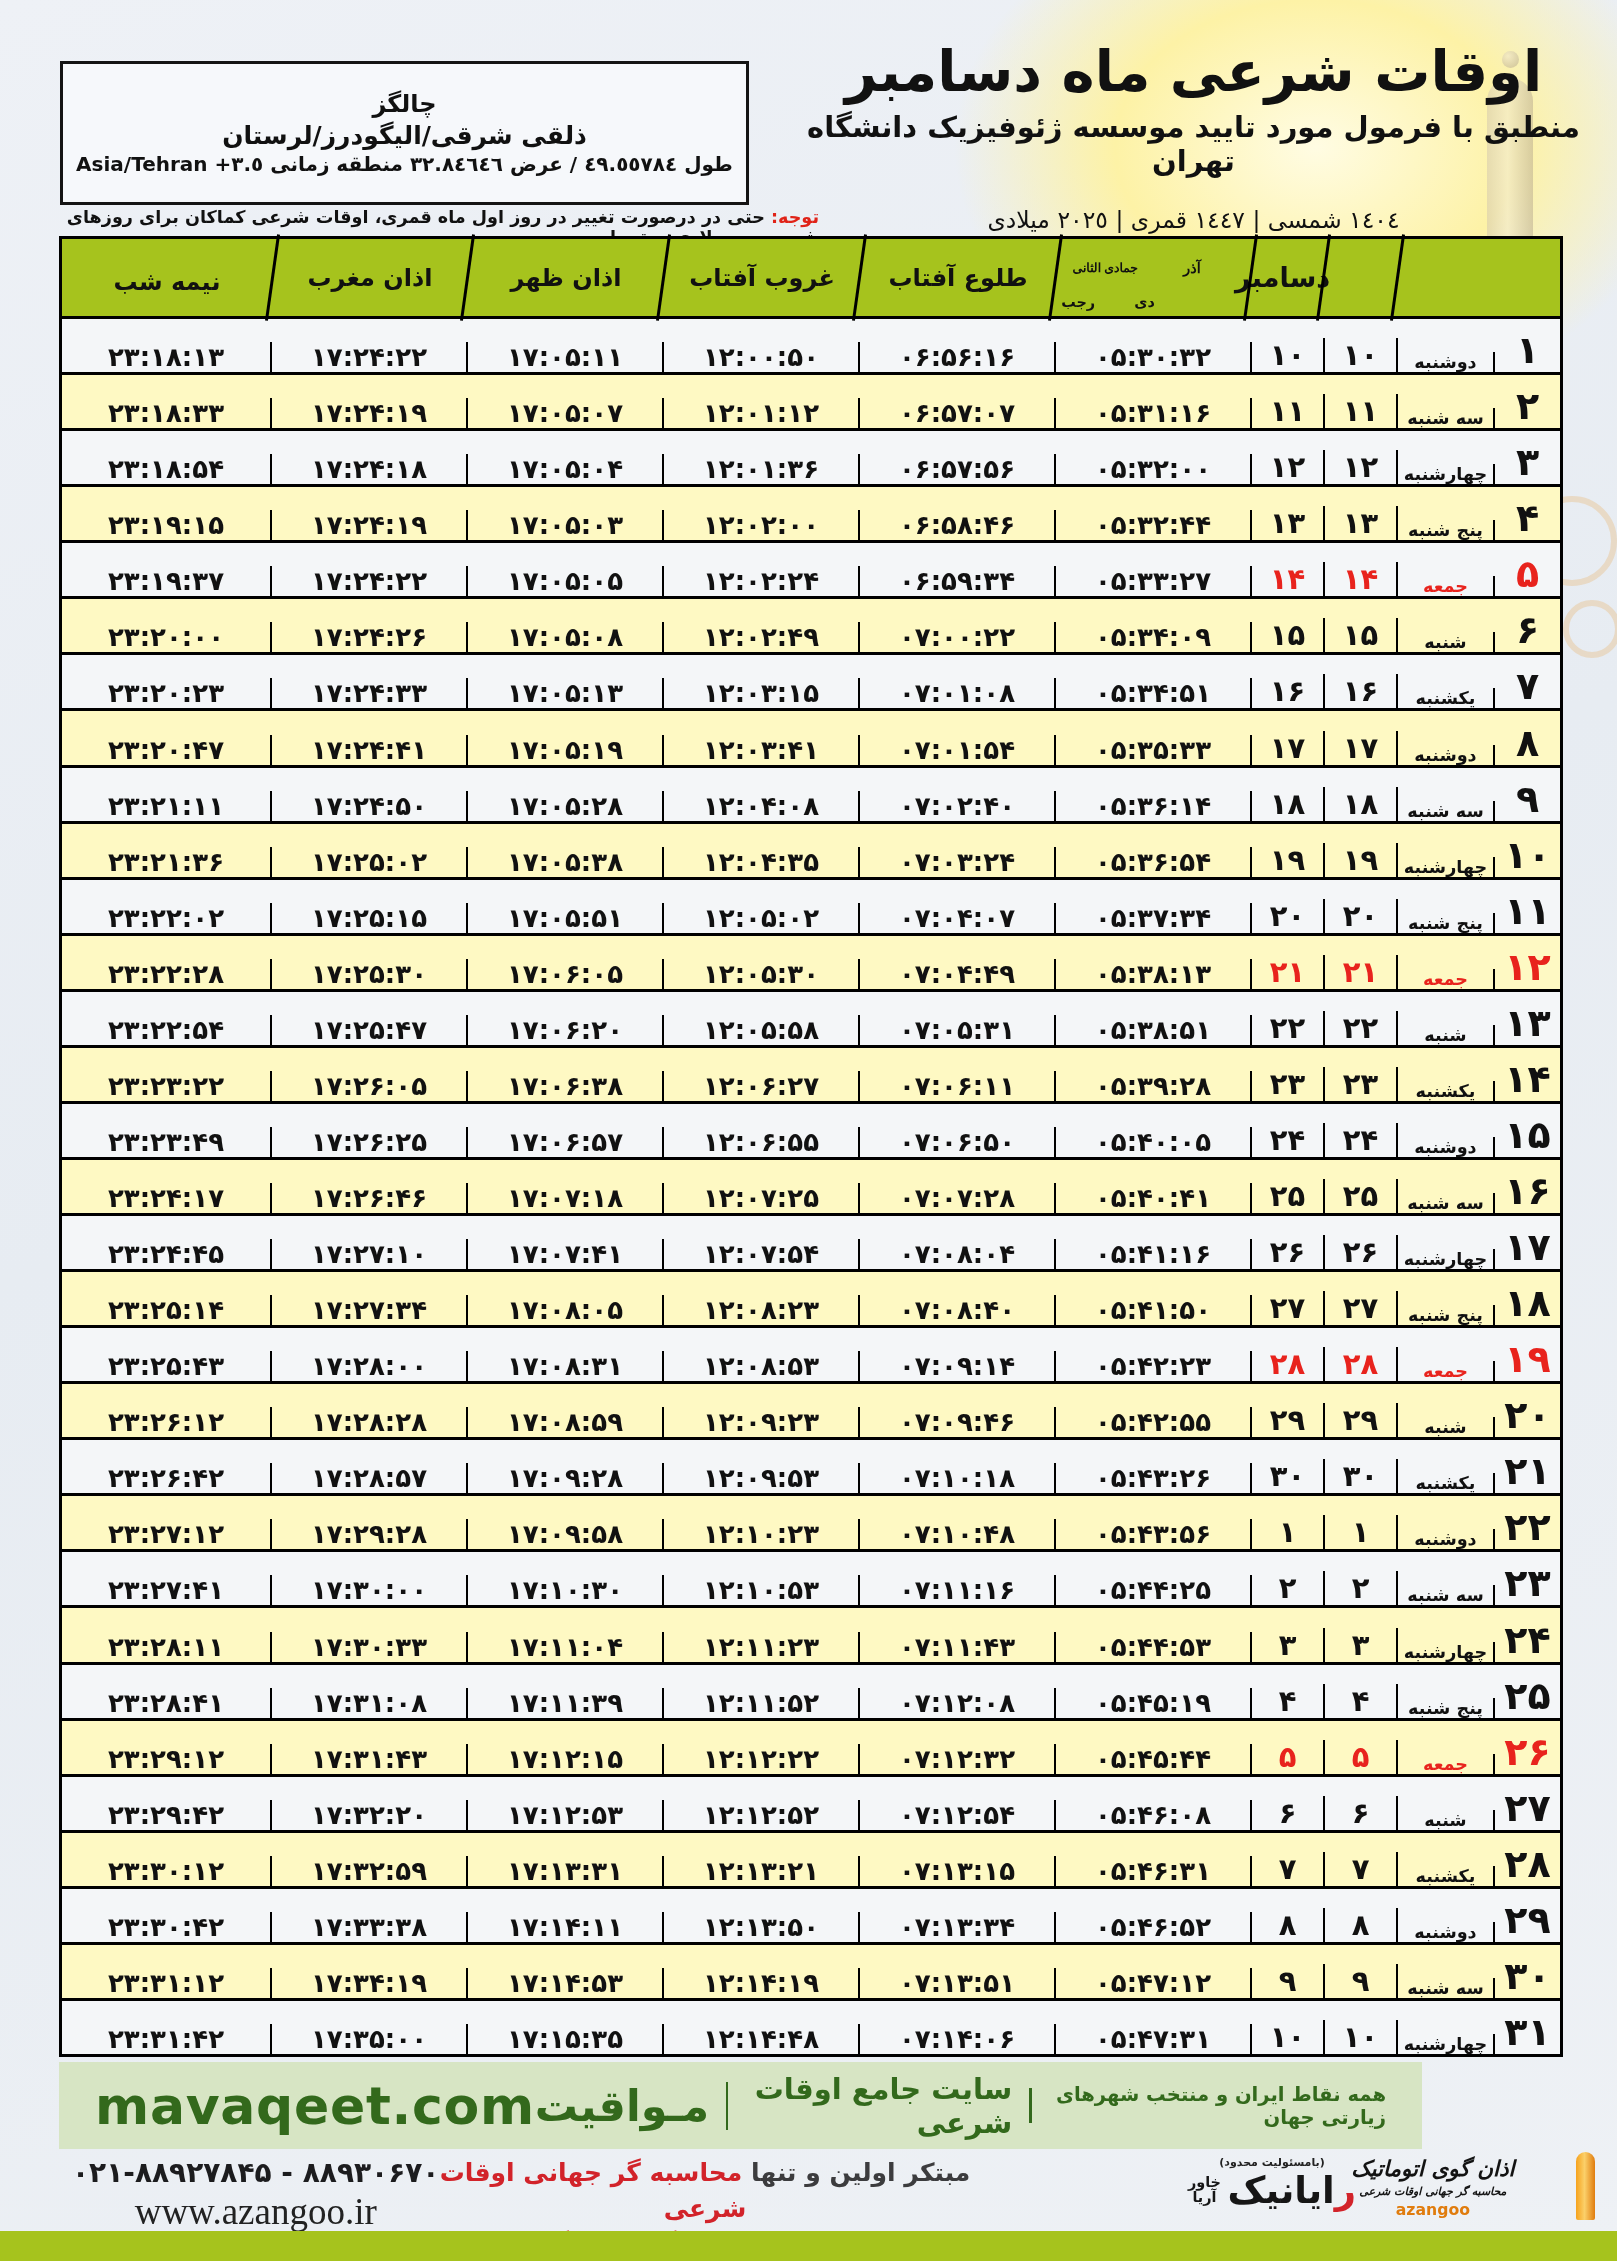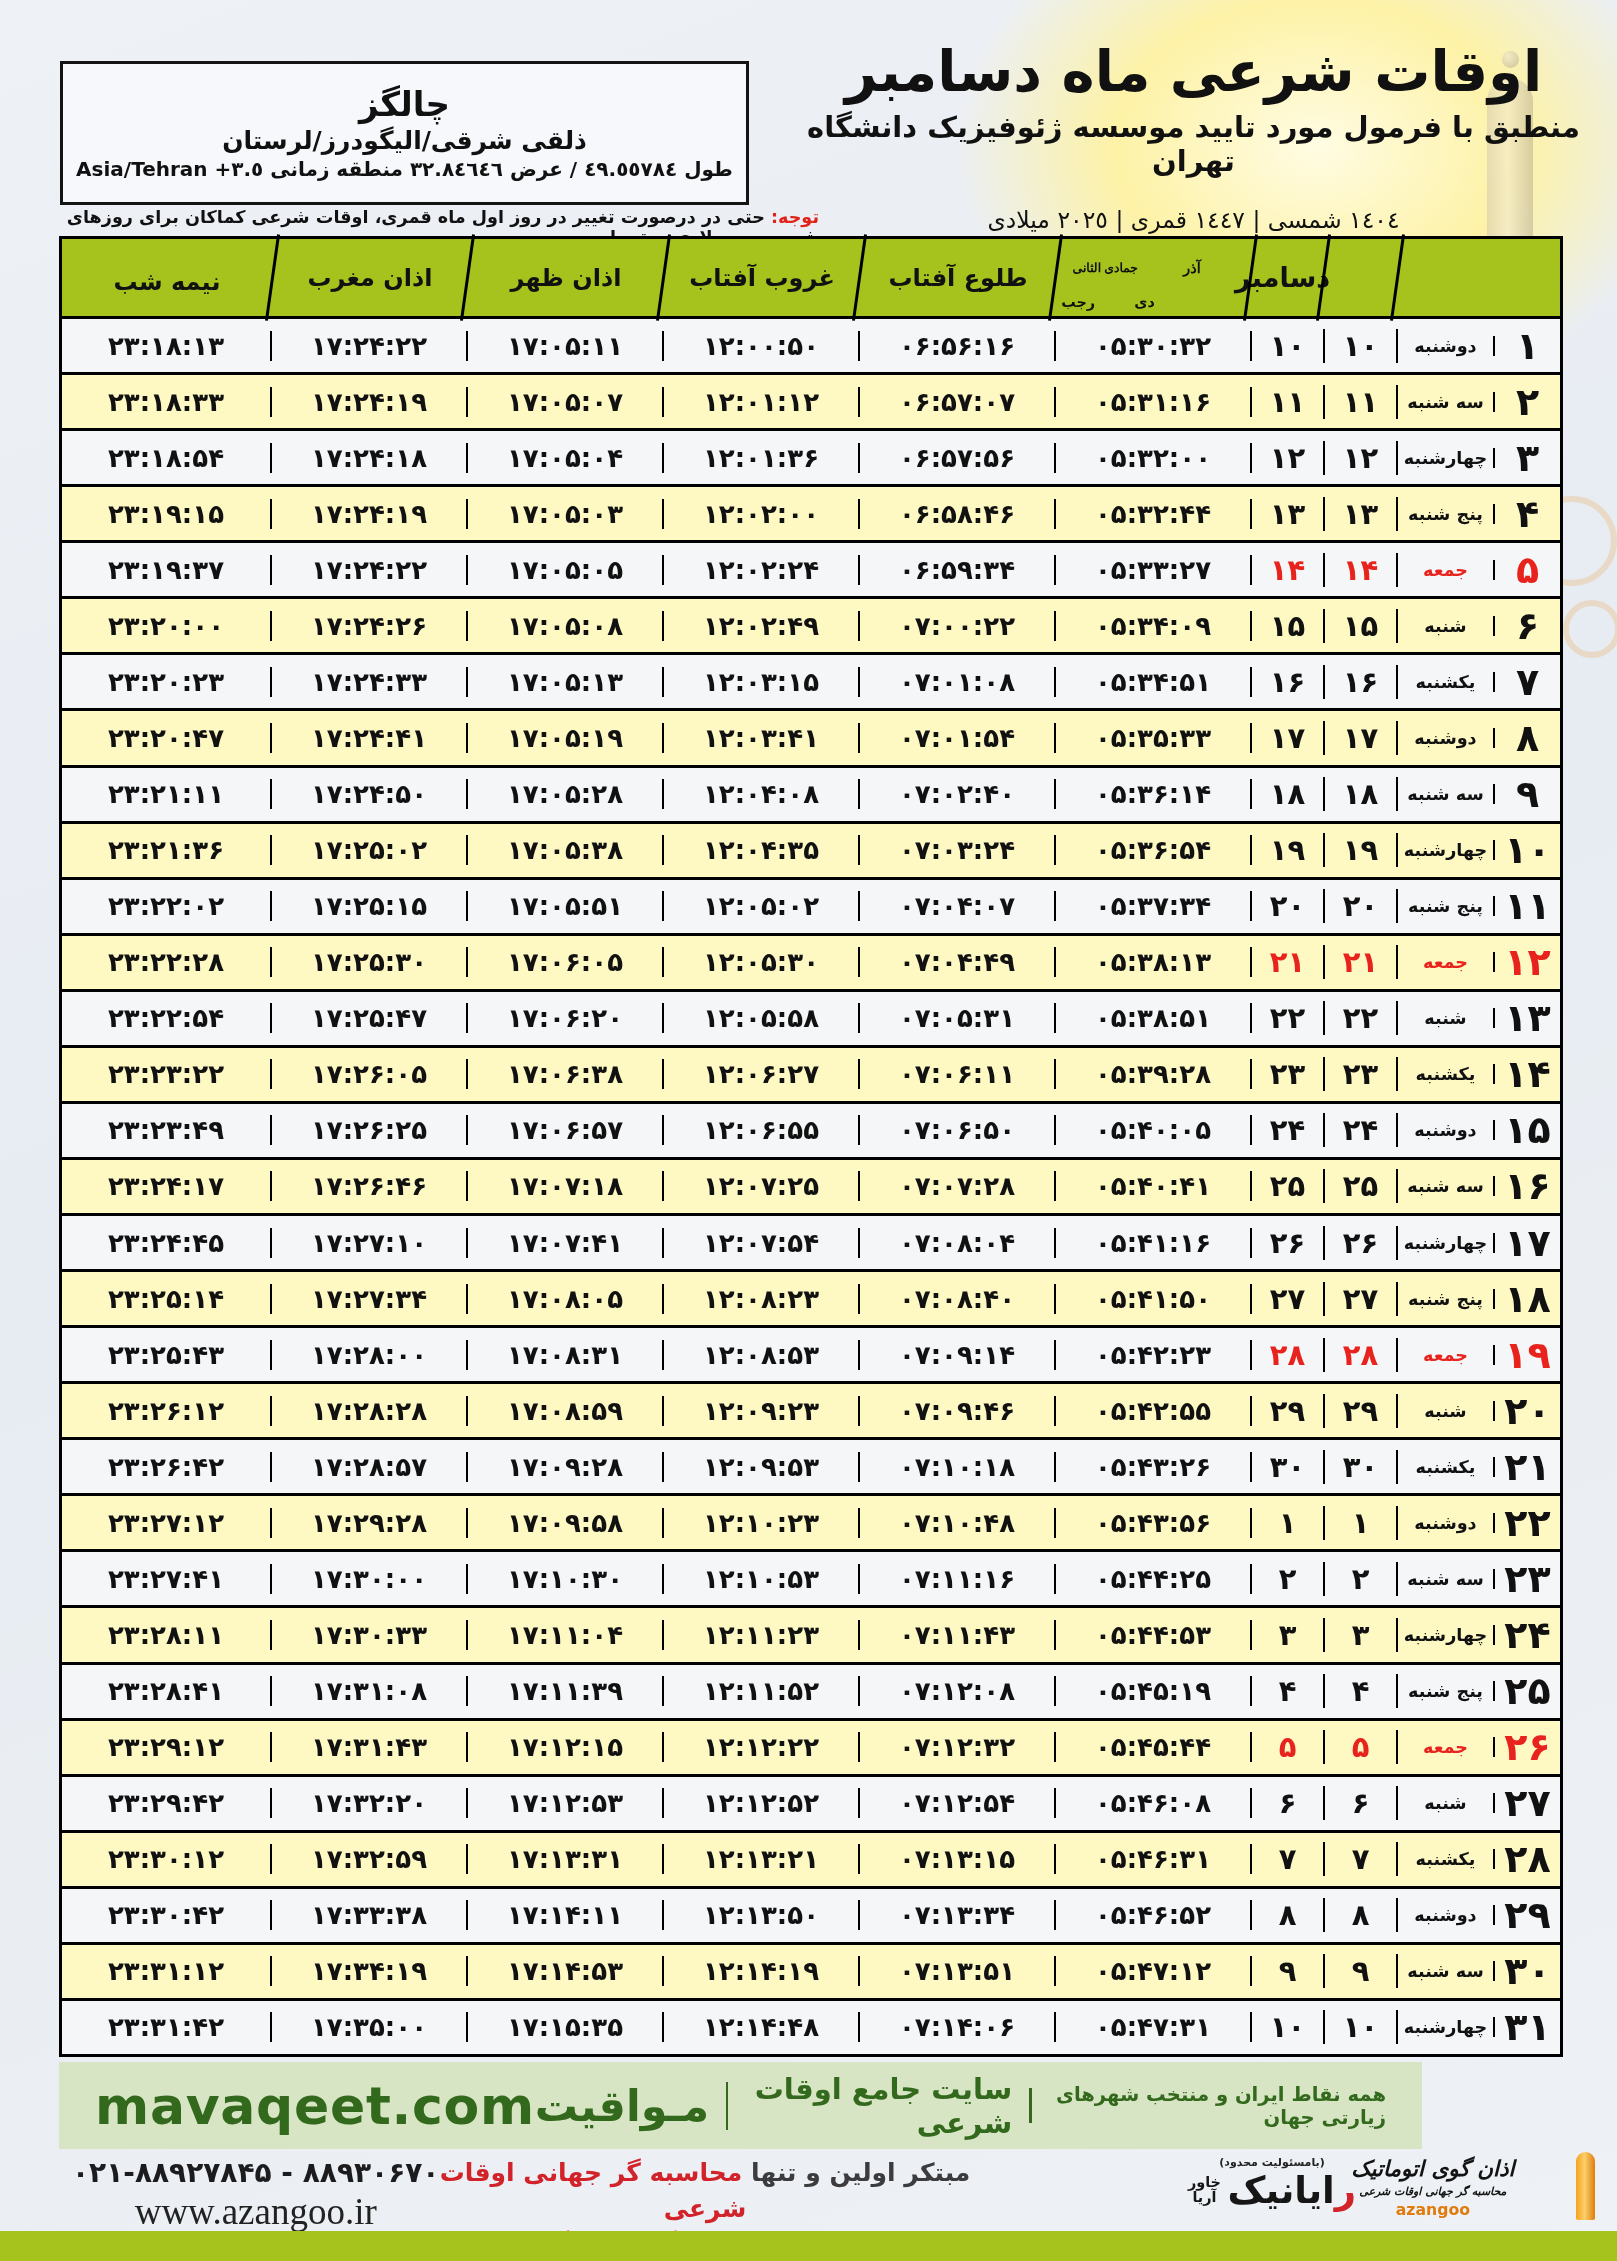--- a/index.html
+++ b/index.html
@@ -15,21 +15,21 @@
         background:radial-gradient(circle at 35% 30%,#efe5d2,#a3947a);}
   .swirl{position:absolute;border:6.5px solid rgba(233,150,40,.22);border-radius:50%;pointer-events:none;}
   .sw1{left:1527px;top:496px;width:78px;height:78px;}
   .sw2{left:1563px;top:600px;width:46px;height:46px;}
   .sw3{left:1520px;top:672px;width:30px;height:30px;}
 
   
   .loc-box{position:absolute;left:60px;top:61px;width:689px;height:144px;background:#f6f8fb;
         border:3.3px solid #141414;box-sizing:border-box;text-align:center;direction:rtl;
         display:flex;flex-direction:column;justify-content:center;gap:6.5px;}
-  .loc-city{font-size:34px;font-weight:700;line-height:1;}
+  .loc-city{font-size:24px;font-weight:700;line-height:1;}
   .loc-region{font-size:25px;font-weight:600;line-height:1;}
   .loc-coords{font-size:20px;font-weight:700;line-height:1;}
   .title-block{position:absolute;left:789px;top:40px;width:809px;text-align:center;direction:rtl;}
   .main-title{font-size:56px;font-weight:800;line-height:1.15;}
   .sub-title{font-size:29px;font-weight:700;margin-top:5.2px;}
   .years-line{font-size:23.5px;font-weight:500;margin-top:28px;}
   .notice{position:absolute;left:56px;top:207px;width:763px;direction:rtl;text-align:right;
         font-size:17.6px;font-weight:600;}
   .notice .red{color:#e02318;font-weight:800;}
 
@@ -40,21 +40,21 @@
         display:flex;align-items:stretch;}
   .th{display:flex;align-items:center;justify-content:center;font-weight:800;font-size:24px;
         direction:rtl;white-space:nowrap;}
   .th.c-mid{width:210px;margin-top:8px;} .th.c-time{width:196px;} .th.c-cal{width:73px;position:relative;}
   .th.c-decw{width:161px;font-size:27px;}
   .cal-top{position:absolute;top:21px;right:1.3px;font-size:14.4px;font-weight:700;white-space:nowrap;z-index:2;font-family:Liberation Serif, serif;}
   .cal-top.long{font-size:12.4px;right:-9px;}
   .cal-bot{position:absolute;bottom:6.5px;left:5.2px;font-size:14.4px;font-weight:700;white-space:nowrap;z-index:2;}
   .hsep{position:absolute;top:-5.2px;bottom:-5.2px;width:2.6px;background:#000;transform:rotate(8deg);z-index:1;}
   .tbody{display:flex;flex-direction:column;height:1735px;}
-  .trow{flex:1;display:flex;align-items:center;border-bottom:3.3px solid #000;background:#f4f6f8;}
+  .trow{flex:1;display:flex;align-items:flex-end;border-bottom:3.3px solid #000;background:#f4f6f8;}
   .trow:last-child{border-bottom:none;}
   .trow.green{background:#fef9c3;}
   .tc{display:flex;align-items:center;justify-content:center;border-right:2px solid #000;box-sizing:border-box;}
   .tc:last-child{border-right:none;}
   .c-mid{width:210px;} .c-time{width:196px;} .c-cal{width:73px;} .c-week{width:97px;} .c-dec{width:65px;}
   .tc.c-mid,.tc.c-time{font-size:26px;font-weight:600;letter-spacing:0.7px;}
   .tc.c-cal{font-size:29px;font-weight:700;}
   .tc.c-week{font-size:17.6px;font-weight:600;direction:rtl;}
   .tc.c-dec{font-size:38px;font-weight:900;}
   .trow.friday .c-dec,.trow.friday .c-week,.trow.friday .c-cal{color:#e8231d;}

